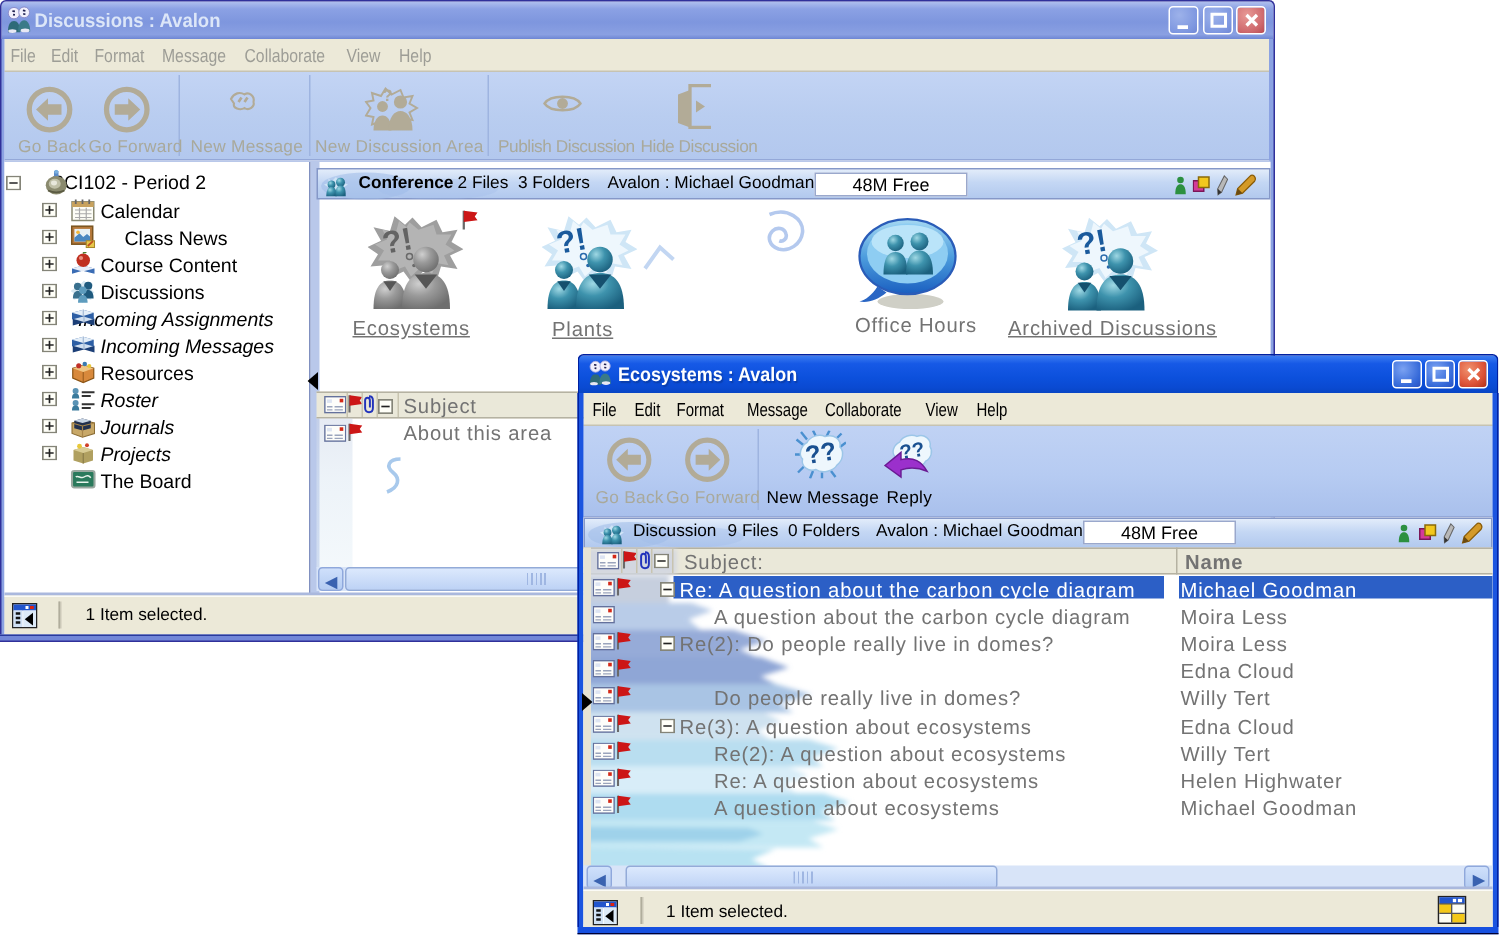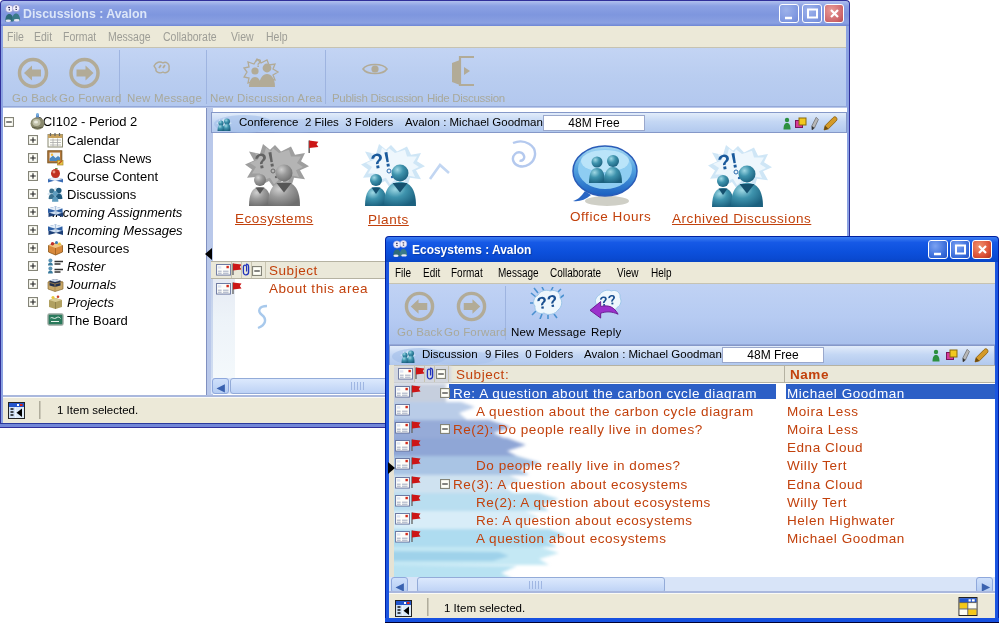--- a/index.html
+++ b/index.html
@@ -27,21 +27,21 @@
 #w1 .bborder { position:absolute; left:0px; top:423px; width:850px; height:5px; background:#7287d8; border-top:1px solid #2a3a9c; border-bottom:1px solid #30309a; }
 .treeitem { position:absolute; font-size:13px; color:#000; white-space:nowrap; }
 .it { font-style:italic; }
 
 .infobar { position:absolute; background:linear-gradient(180deg,#e2ecfa 0%,#c4d7f4 45%,#b2c9ee 100%); border:1px solid #8598c8; }
 .infobar i { position:absolute; display:block; border-radius:50%; background:#9fbbe8; opacity:0.55; }
 .infotext { position:absolute; font-size:11.5px; color:#000; white-space:nowrap; letter-spacing:0px; }
 .freebox { position:absolute; background:#ffffff; border:1px solid #9aa8cc; font-size:12px; color:#000; text-align:center; }
 
 .lhead { position:absolute; background:#eae8d9; border-top:1px solid #b5b2a2; border-bottom:1px solid #b5b2a2; }
-.ltext { position:absolute; font-size:13.5px; letter-spacing:0.55px; color:#c2410c; white-space:nowrap; }
+.ltext { position:absolute; font-size:13.5px; letter-spacing:0.55px; color:#737373; white-space:nowrap; }
 .white { color:#fff; }
 
 .hscroll { position:absolute; height:17px; background:#d8e4f8; }
 .sbtn { position:absolute; width:17px; height:16px; background:linear-gradient(180deg,#cfe0fb,#b4ccf2); border:1px solid #8fa8dc; border-radius:3px; }
 .sbtn .ar { position:absolute; left:4px; top:3px; font-size:10px; color:#3a62b0; font-weight:bold;}
 .thumb { position:absolute; top:0px; height:16px; background:linear-gradient(180deg,#dce9fd,#bdd2f5); border:1px solid #93abd8; border-radius:3px;}
 .grip { position:absolute; top:4px; width:14px; height:8px;
   background:repeating-linear-gradient(90deg,#9fb6e2 0 1px,transparent 1px 3px); }
 
 #w2 { position:absolute; left:385px; top:236px; width:614px; height:387px; }
@@ -431,21 +431,21 @@
   </svg>
 
   <svg class="abs" style="left:205px; top:248px;" width="7" height="12">
       <path d="M7 0 L7 12 L0 6 Z" fill="#000"></path>
     </svg>
 
   <div class="infobar" style="left:211px; top:112px; width:636px; height:21px;">
       <i style="left:2px;top:2px;width:60px;height:18px;"></i>
       <i style="left:40px;top:6px;width:80px;height:14px;opacity:0.3;"></i>
     </div>
-  <div class="infotext" style="left:239px; top:116px;">Conference</div>
+  <div class="infotext" style="left:239px; top:116px;font-weight:bold;">Conference</div>
   <div class="infotext" style="left:305px; top:116px;">2 Files&nbsp;&nbsp;3 Folders</div>
   <div class="infotext" style="left:405px; top:116px;">Avalon : Michael Goodman</div>
   <div class="freebox" style="left:543px; top:115px; width:102px; height:16px;">48M Free</div>
   <svg class="abs" style="left:215px; top:115px;" width="18" height="16">
       <use href="#minidou"></use>
     </svg>
   <svg class="abs" style="left:783px; top:117px;" width="8" height="13">
       <use href="#greenp"></use>
     </svg>
   <svg class="abs" style="left:795px; top:117px;" width="12" height="13">

